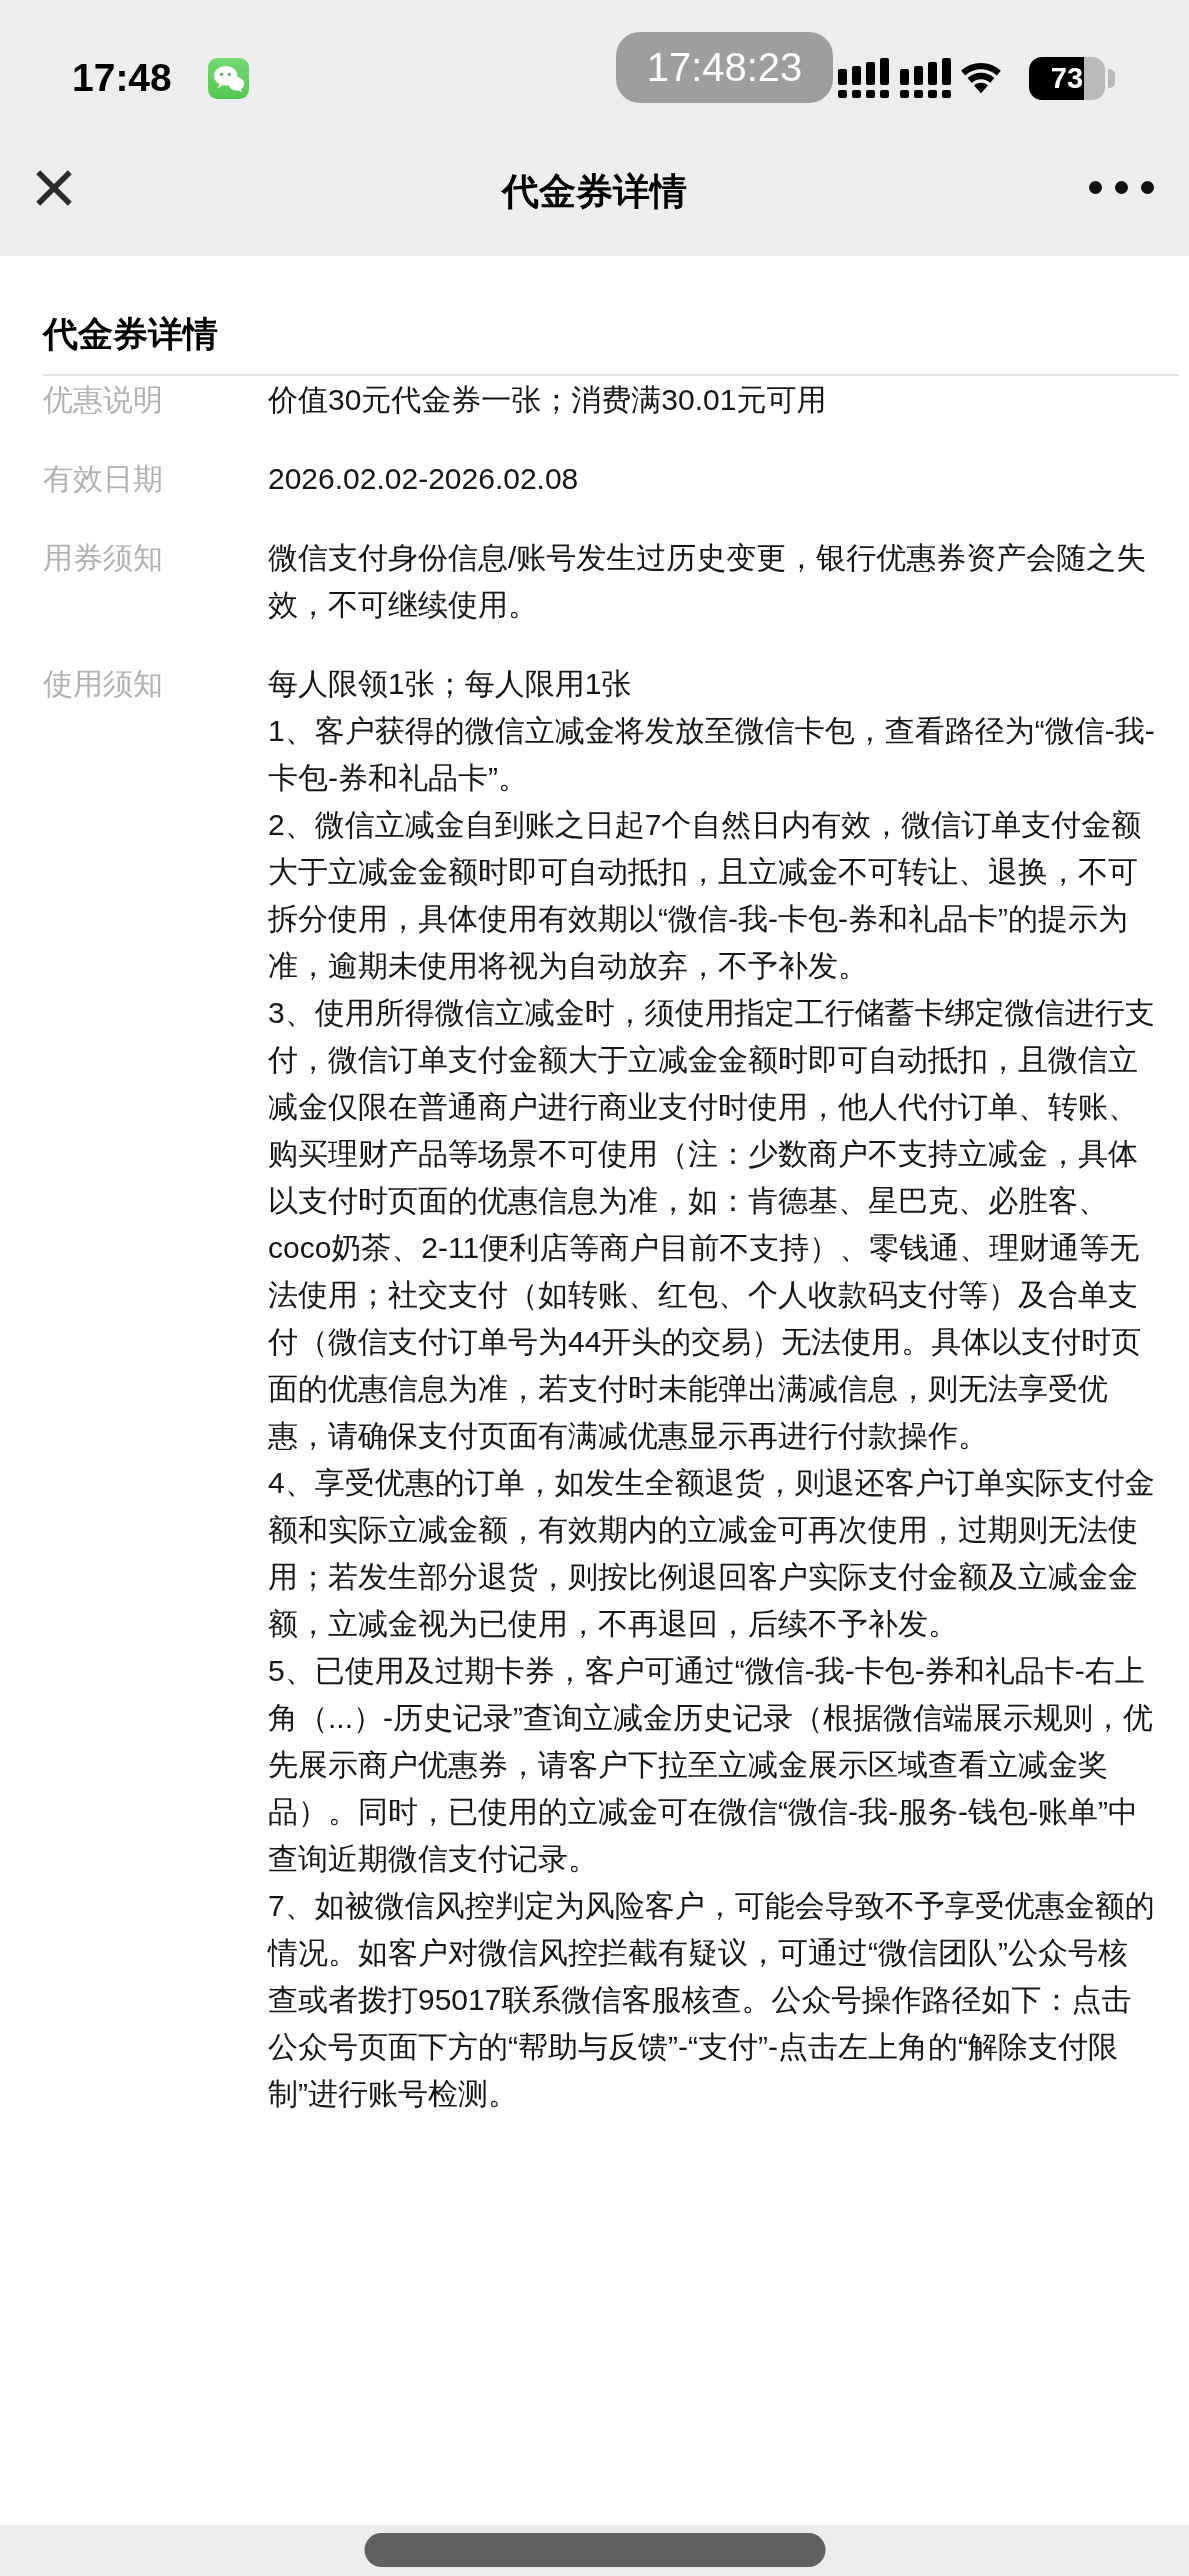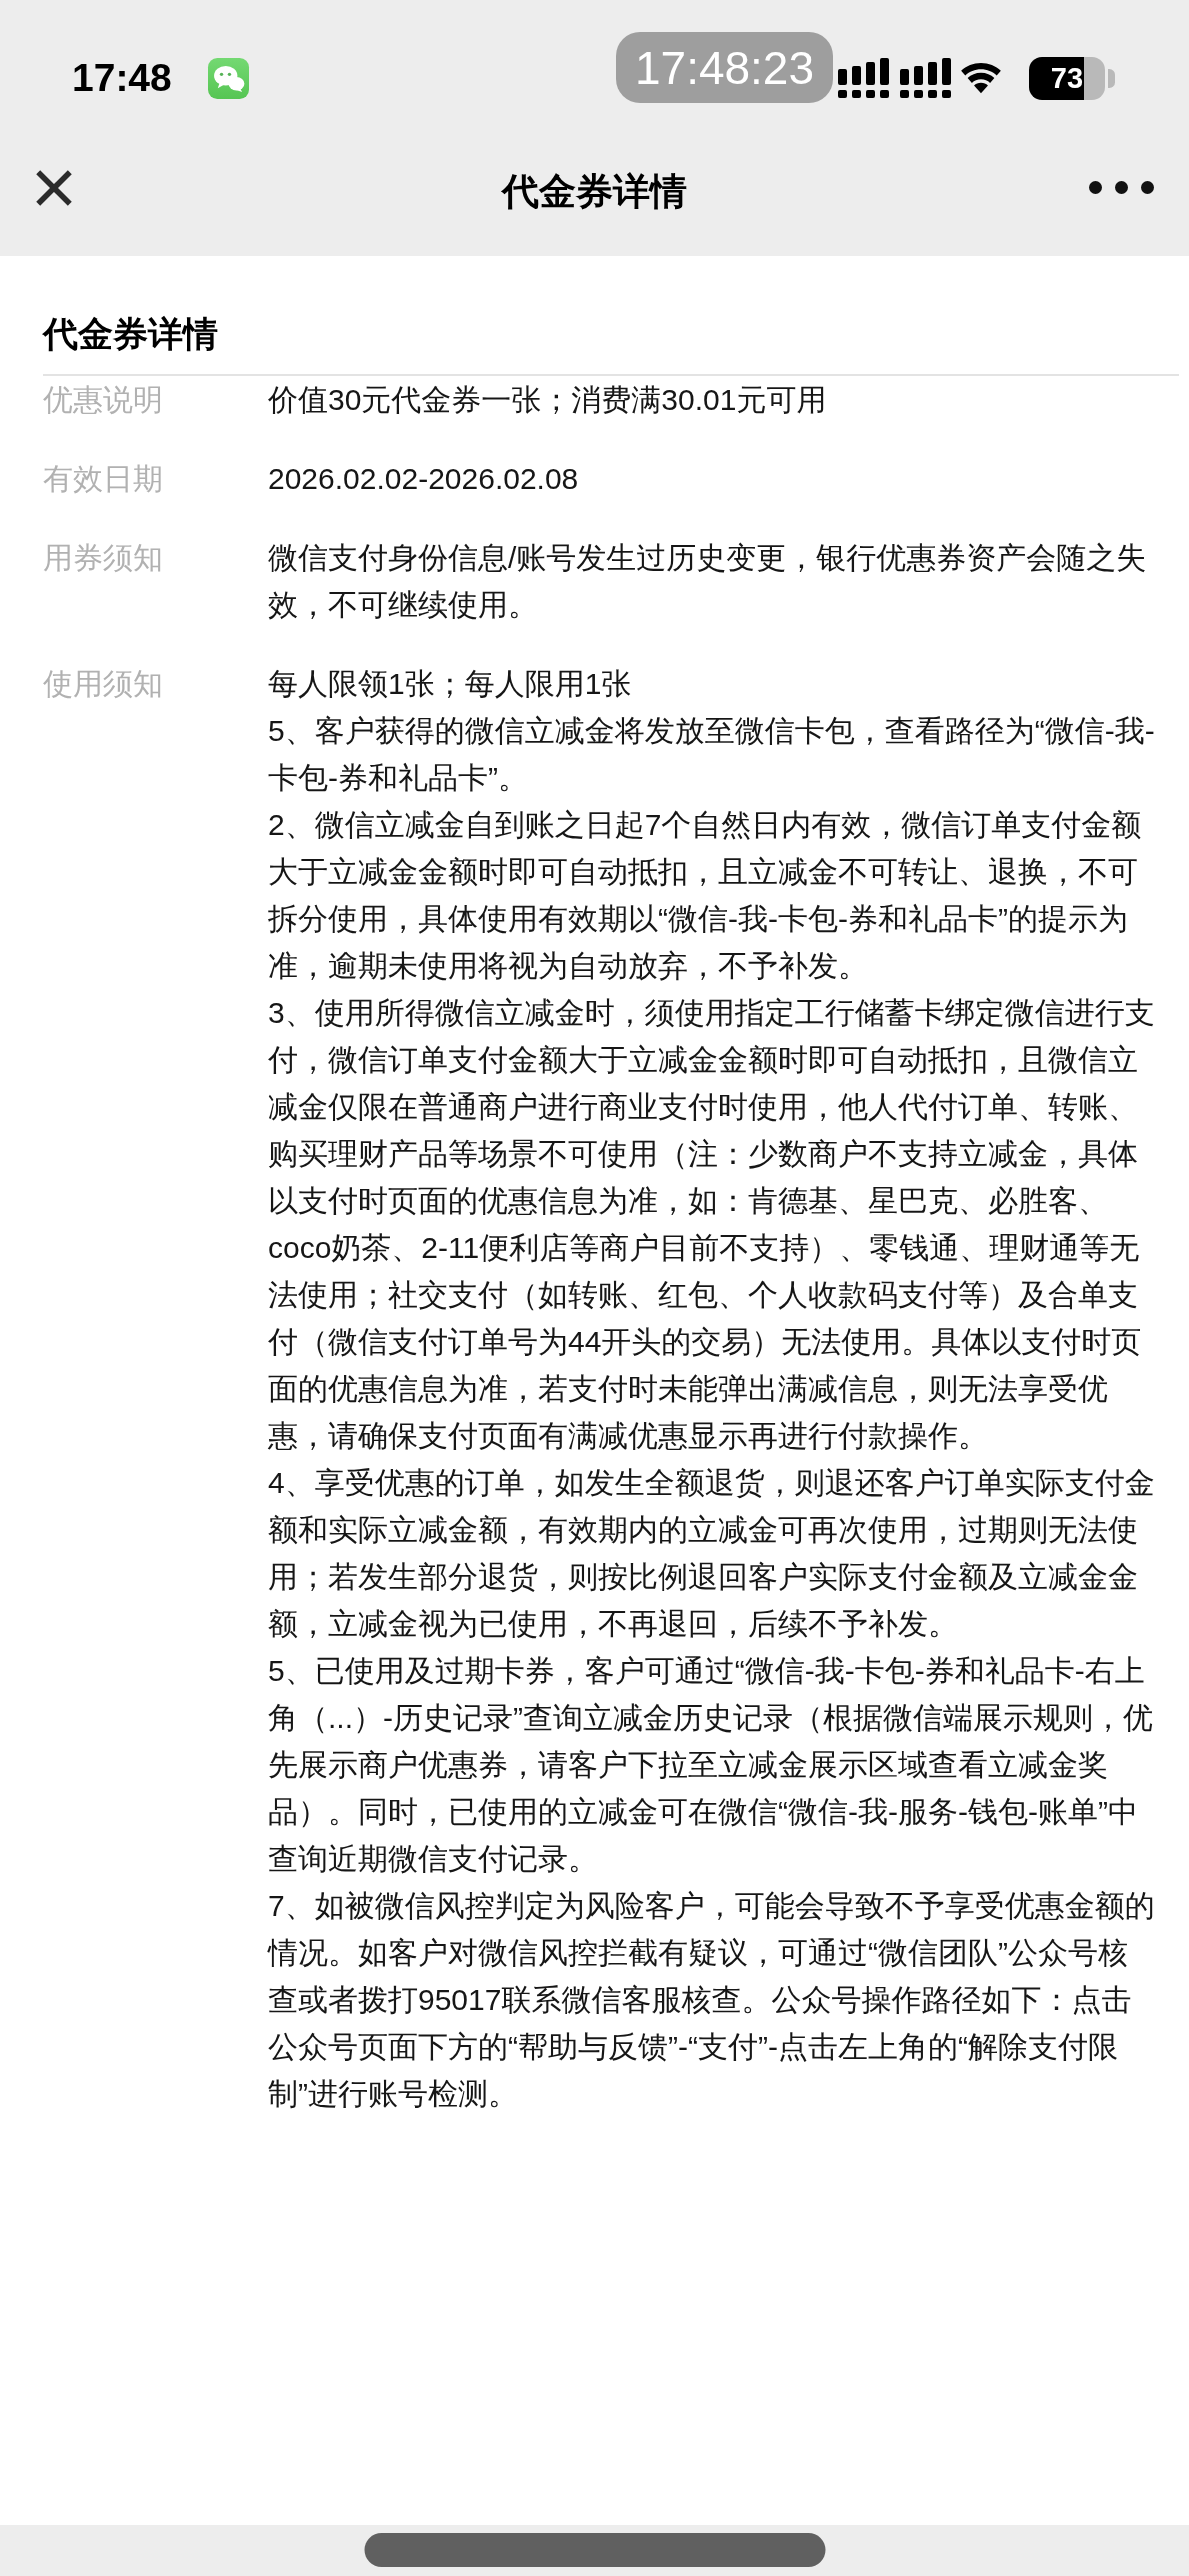--- a/index.html
+++ b/index.html
@@ -9,21 +9,21 @@
     background:#ededed;
     display:flex;flex-direction:column;
     -webkit-font-smoothing:antialiased;
   }
   
   .status-bar{position:relative;height:121px;background:#ededed;flex:none;}
   .status-time{position:absolute;left:72px;top:56px;font-size:39px;font-weight:600;color:#000;letter-spacing:0;}
   .wechat-badge{position:absolute;left:208px;top:58px;width:41px;height:41px;border-radius:9.3px;
     background:linear-gradient(180deg,#74d972 0%,#56c553 100%);display:flex;align-items:center;justify-content:center;}
   .rec-pill{position:absolute;left:616px;top:32px;width:217px;height:71px;border-radius:24px;background:#9e9e9e;
-    color:#fff;font-size:46px;font-weight:400;display:flex;align-items:center;justify-content:center;border:none;}
+    color:#fff;font-size:40px;font-weight:400;display:flex;align-items:center;justify-content:center;border:none;}
   .signal-cluster{position:absolute;top:58px;display:flex;gap:11px;}
   .sig-group{display:flex;gap:4.6px;align-items:flex-end;}
   .sig-col{display:flex;flex-direction:column;align-items:stretch;}
   .sig-bar{width:9.3px;border-radius:1.9px;background:#000;}
   .sig-dot{width:9.3px;height:8.4px;border-radius:1.9px;background:#000;margin-top:4.6px;}
   .wifi-wrap{position:absolute;left:955px;top:58px;}
   .battery{position:absolute;left:1029px;top:57px;width:76px;height:43px;border-radius:13px;overflow:hidden;
     background:linear-gradient(to right,#000 0 73%,#b9b9b9 73% 100%);
     display:flex;align-items:center;justify-content:center;}
   .battery-num{color:#fff;font-size:29px;font-weight:700;text-shadow:0 0 2.8px rgba(0,0,0,.45);}
@@ -154,21 +154,21 @@
 
     <div class="detail-row">
       <div class="row-label">用券须知</div>
       <div class="row-value">微信支付身份信息/账号发生过历史变更，银行优惠券资产会随之失效，不可继续使用。</div>
     </div>
 
     <div class="detail-row">
       <div class="row-label">使用须知</div>
       <div class="row-value">
         <p>每人限领1张；每人限用1张</p>
-        <p>5、客户获得的微信立减金将发放至微信卡包，查看路径为“微信-我-卡包-券和礼品卡”。</p>
+        <p>1、客户获得的微信立减金将发放至微信卡包，查看路径为“微信-我-卡包-券和礼品卡”。</p>
         <p>2、微信立减金自到账之日起7个自然日内有效，微信订单支付金额大于立减金金额时即可自动抵扣，且立减金不可转让、退换，不可拆分使用，具体使用有效期以“微信-我-卡包-券和礼品卡”的提示为准，逾期未使用将视为自动放弃，不予补发。</p>
         <p>3、使用所得微信立减金时，须使用指定工行储蓄卡绑定微信进行支付，微信订单支付金额大于立减金金额时即可自动抵扣，且微信立减金仅限在普通商户进行商业支付时使用，他人代付订单、转账、购买理财产品等场景不可使用（注：少数商户不支持立减金，具体以支付时页面的优惠信息为准，如：肯德基、星巴克、必胜客、coco奶茶、2-11便利店等商户目前不支持）、零钱通、理财通等无法使用；社交支付（如转账、红包、个人收款码支付等）及合单支付（微信支付订单号为44开头的交易）无法使用。具体以支付时页面的优惠信息为准，若支付时未能弹出满减信息，则无法享受优惠，请确保支付页面有满减优惠显示再进行付款操作。</p>
         <p>4、享受优惠的订单，如发生全额退货，则退还客户订单实际支付金额和实际立减金额，有效期内的立减金可再次使用，过期则无法使用；若发生部分退货，则按比例退回客户实际支付金额及立减金金额，立减金视为已使用，不再退回，后续不予补发。</p>
         <p>5、已使用及过期卡券，客户可通过“微信-我-卡包-券和礼品卡-右上角（...）-历史记录”查询立减金历史记录（根据微信端展示规则，优先展示商户优惠券，请客户下拉至立减金展示区域查看立减金奖品）。同时，已使用的立减金可在微信“微信-我-服务-钱包-账单”中查询近期微信支付记录。</p>
         <p>7、如被微信风控判定为风险客户，可能会导致不予享受优惠金额的情况。如客户对微信风控拦截有疑议，可通过“微信团队”公众号核查或者拨打95017联系微信客服核查。公众号操作路径如下：点击公众号页面下方的“帮助与反馈”-“支付”-点击左上角的“解除支付限制”进行账号检测。</p>
       </div>
     </div>
 
   </div>
 </div>

